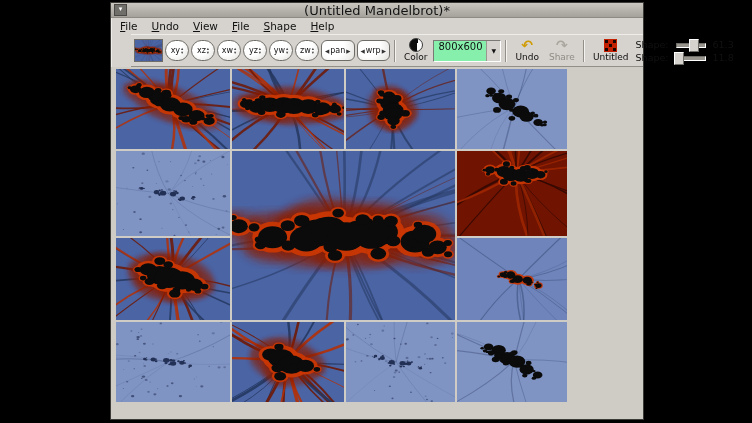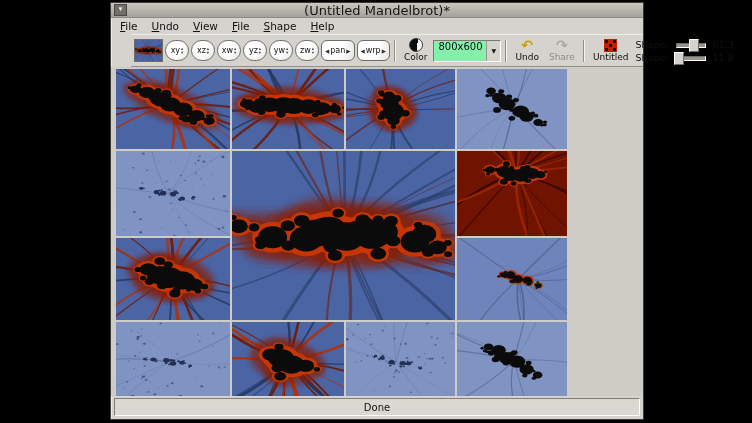--- a/index.html
+++ b/index.html
@@ -1417,17 +1417,14 @@
             <circle cx="65.1" cy="51.1" r="2.6" fill="#0b0b0b"></circle>
             <circle cx="57.1" cy="54.7" r="2.1" fill="#0b0b0b"></circle>
             <circle cx="73.3" cy="66.3" r="4.4" fill="#0b0b0b"></circle>
             <circle cx="69.9" cy="61.4" r="1.5" fill="#0b0b0b"></circle>
             <circle cx="69.9" cy="70.2" r="2.0" fill="#0b0b0b"></circle>
           </svg>
         </div>
       </div>
   </div>
 
-  <div class="statusbar">
-    <span>Done</span>
-  </div>
 
 </div>
 
 </body></html>

